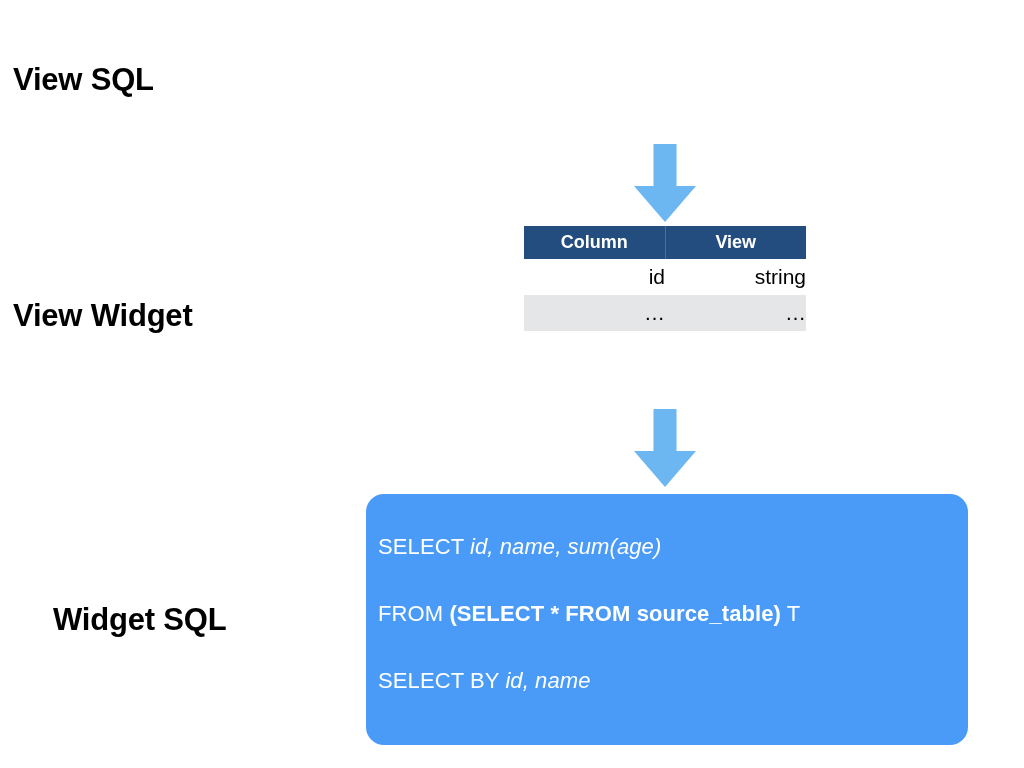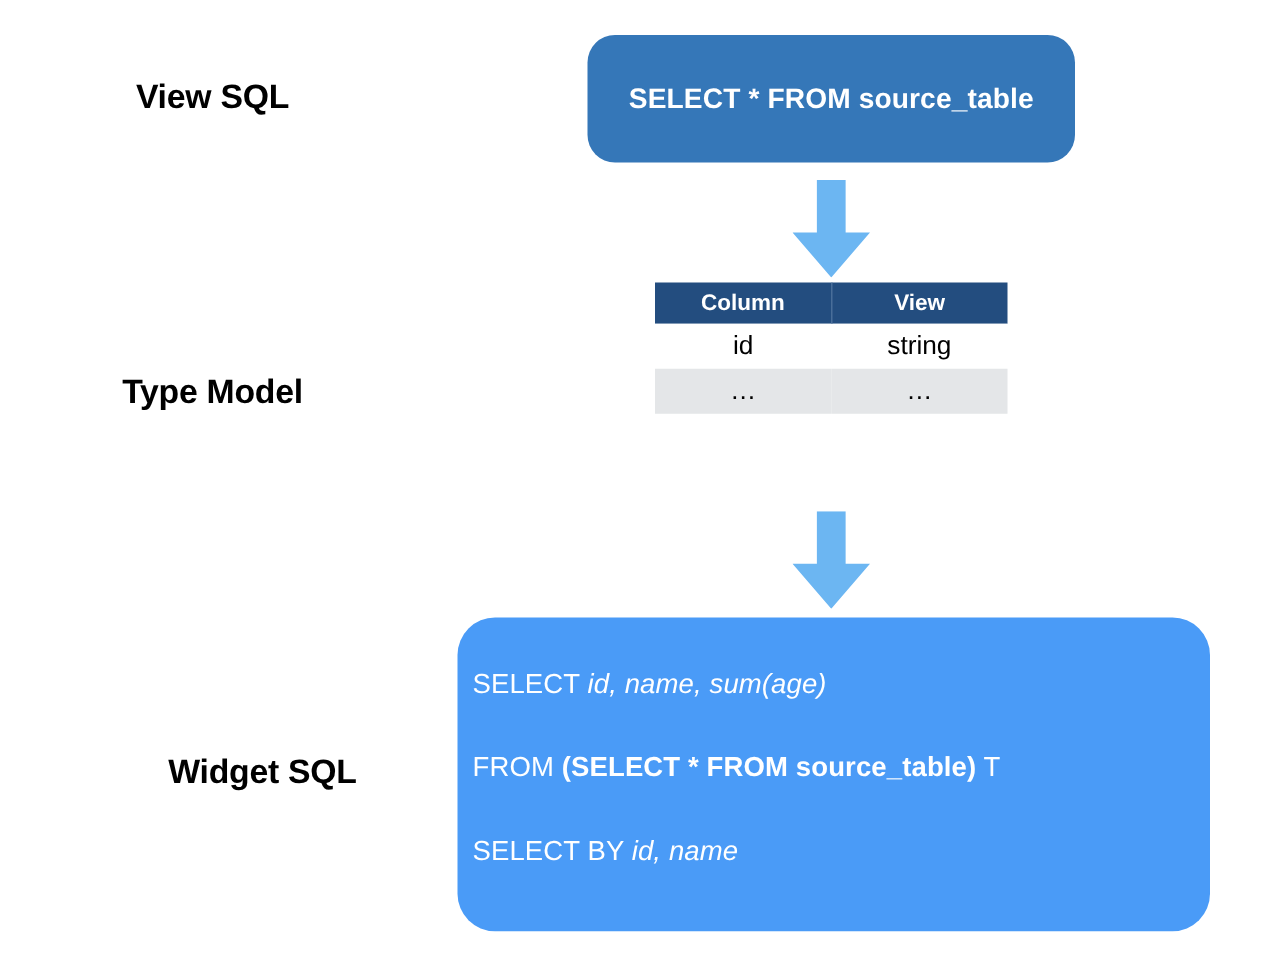--- a/index.html
+++ b/index.html
@@ -20,28 +20,28 @@
     position: absolute;
     left: 0;
     top: 0;
     width: 1024px;
     height: 768px;
   }
 
   
   .stage-label {
     position: absolute;
-    font-size: 27px;
+    font-size: 31px;
     font-weight: bold;
     color: #000000;
     letter-spacing: -0.2px;
     white-space: nowrap;
-    text-align: center;
+    text-align: left;
     width: 340px;
-    left: 0;
+    left: 13px;
   }
   #label-view-sql   { top: 62px; }
   #label-view-model { top: 298px; }
   #label-widget-sql { top: 602px; padding-left: 40px; }
 
   
   #view-sql-box {
     position: absolute;
     left: 470px;
     top: 28px;
@@ -93,35 +93,35 @@
   }
   #view-model-table th.col-head-column {
     border-right: 1px solid #4a6f9b;
     margin-top: 44px;
   }
   #view-model-table td {
     font-size: 21px;
     color: #000000;
     height: 36px;
     padding: 0;
-    text-align: center;
+    text-align: right;
     box-sizing: border-box;
   }
   #view-model-table tr.row-odd td  { background: #ffffff; }
   #view-model-table tr.row-even td { background: #e4e6e8; }
 
   
   #widget-sql-box {
     position: absolute;
     left: 366px;
     top: 494px;
     width: 602px;
     height: 251px;
     background: #4a9bf7;
-    border-radius: 30px;
+    border-radius: 18px;
     box-sizing: border-box;
     padding: 42px 12px 0 12px;
   }
   .sql-line {
     color: #ffffff;
     font-size: 22px;
     line-height: 1;
     margin: 0 0 45px 0;
     white-space: nowrap;
     letter-spacing: 0.1px;
@@ -130,27 +130,24 @@
   .sql-ital    { font-weight: normal; font-style: italic; }
   .sql-bold    { font-weight: bold;   font-style: normal; }
 </style>
 </head>
 <body>
 
 <div id="diagram">
 
   <div id="label-view-sql" class="stage-label">View SQL</div>
 
-  <div id="label-view-model" class="stage-label">Type Model</div>
+  <div id="label-view-model" class="stage-label">View Widget</div>
 
   <div id="label-widget-sql" class="stage-label">Widget SQL</div>
 
-  <div id="view-sql-box">
-    <span id="view-sql-text">SELECT * FROM source_table</span>
-  </div>
 
   <div id="arrow-1" class="flow-arrow">
     <svg viewBox="0 0 62 78" xmlns="http://www.w3.org/2000/svg">
       <polygon points="19.5,0 42.5,0 42.5,42 62,42 31,78 0,42 19.5,42" fill="#6cb6f2"></polygon>
     </svg>
   </div>
 
   <table id="view-model-table">
     <thead>
       <tr>

